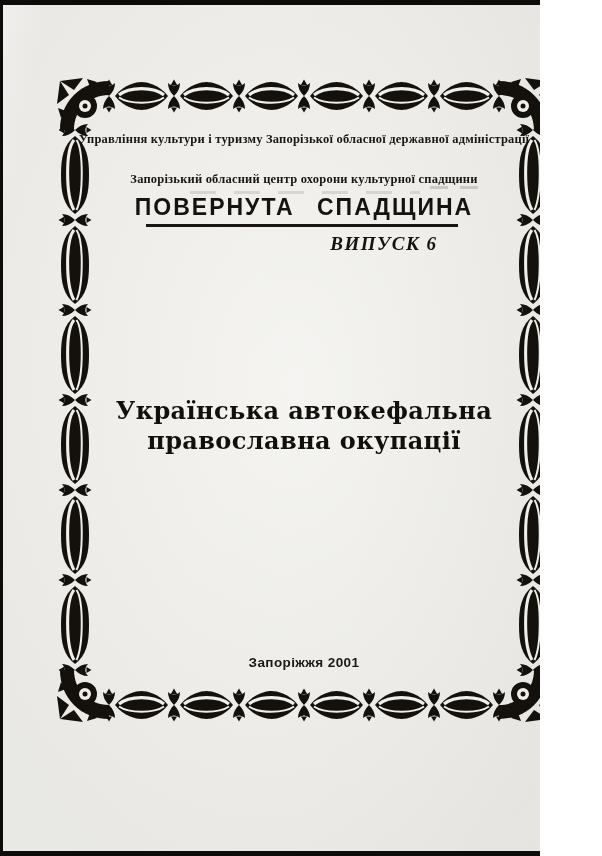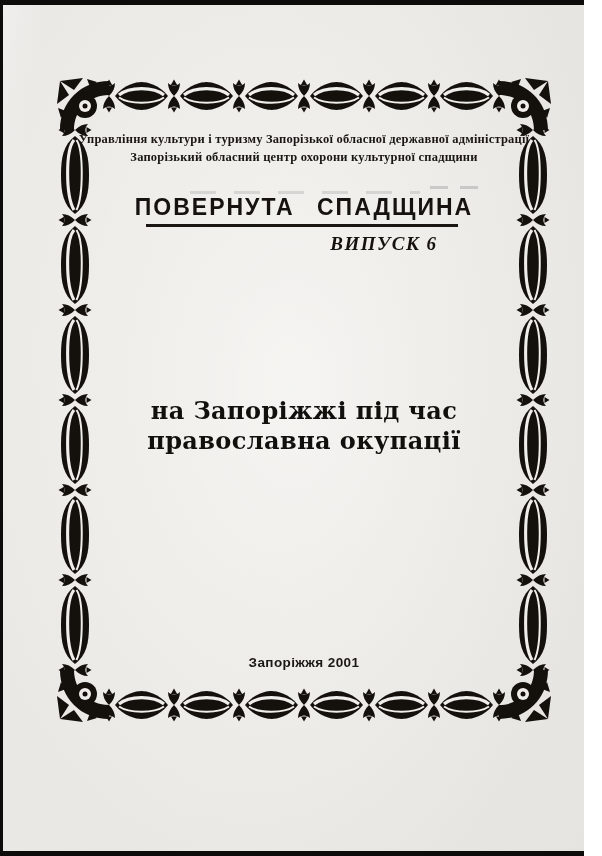--- a/index.html
+++ b/index.html
@@ -1,16 +1,16 @@
 <!DOCTYPE html>
 <html><head>
 <meta charset="utf-8">
 <style>
   html,body{margin:0;padding:0;background:#fff;}
-  .stage{position:relative;width:584px;height:856px;background:#c2410c;overflow:hidden;
+  .stage{position:relative;width:540px;height:856px;background:#c2410c;overflow:hidden;
          font-family:"Liberation Serif",serif;}
   
   .bar-top{position:absolute;left:0;top:0;width:602px;height:5px;background:#0d0c0a;}
   .bar-bottom{position:absolute;left:0;top:851px;width:602px;height:5px;background:#0d0c0a;}
   .line-left{position:absolute;left:0;top:0;width:3px;height:856px;background:#0d0c0a;}
   .line-right{position:absolute;left:585px;top:4px;width:3px;height:848px;background:#14120f;}
   
   .page{position:absolute;left:3px;top:5px;width:582px;height:846px;
         background:linear-gradient(100deg,#f7f6f4 0%, #f1f0ec 6%, #efeeea 55%, #ecebe7 100%);}
   .page::before{content:"";position:absolute;inset:0;
@@ -18,21 +18,21 @@
   
   .frame{position:absolute;left:57px;top:78px;}
   .frame .ink{fill:#14110d;}
   .frame .wh{stroke:#efeeea;stroke-width:3.1;fill:none;}
   .frame .wh2{stroke:#efeeea;stroke-width:2;fill:none;}
   .frame .paper{fill:#efeeea;}
   
   .tb{position:absolute;left:57px;width:494px;text-align:center;color:#191613;}
   .pubs{font:bold 12.5px/1.2 "Liberation Serif",serif;letter-spacing:.2px;}
   .pub1{top:132px;}
-  .pub2{top:150px;text-align:center;}
+  .pub2{top:172px;text-align:center;}
   .series{top:196px;font:bold 23px/1 "Liberation Sans",sans-serif;letter-spacing:2px;word-spacing:14px;color:#151210;}
   .series-underline{position:absolute;left:148px;top:224px;width:310px;height:3px;background:#1a1713;
         box-shadow:-2px 0 0 #1a1713;}
   .issue{top:234px;font:bold italic 19px/1 "Liberation Serif",serif;letter-spacing:1.5px;
         transform:translateX(80px);color:#14110e;}
   .authors{top:306px;font:bold 18px/25px "DejaVu Serif",serif;letter-spacing:.6px;color:#14110e;}
   .booktitle{top:396px;font:bold 24px/30px "DejaVu Serif",serif;letter-spacing:.4px;color:#12100d;}
   .imprint{top:656px;font:bold 13.5px/1 "Liberation Sans",sans-serif;letter-spacing:.4px;color:#1b1815;}
   .smudge{position:absolute;left:190px;top:191px;width:230px;height:3px;opacity:.25;
         background:repeating-linear-gradient(90deg,#888 0 26px,transparent 26px 44px);}
@@ -143,18 +143,18 @@
   <div class="tb pubs pub1">Управління культури і туризму Запорізької обласної державної адміністрації</div>
   <div class="tb pubs pub2">Запорізький обласний центр охорони культурної спадщини</div>
 
   <div class="tb series">ПОВЕРНУТА СПАДЩИНА</div>
   <div class="series-underline"></div>
 
   <div class="tb issue">ВИПУСК 6</div>
 
 
   <div class="tb booktitle">
-    <div>на Запоріжжі під час</div>
+    <div>Українська автокефальна</div>
     <div>православна окупації</div>
   </div>
 
   <div class="tb imprint">Запоріжжя 2001</div>
 </div>
 
 </body></html>

